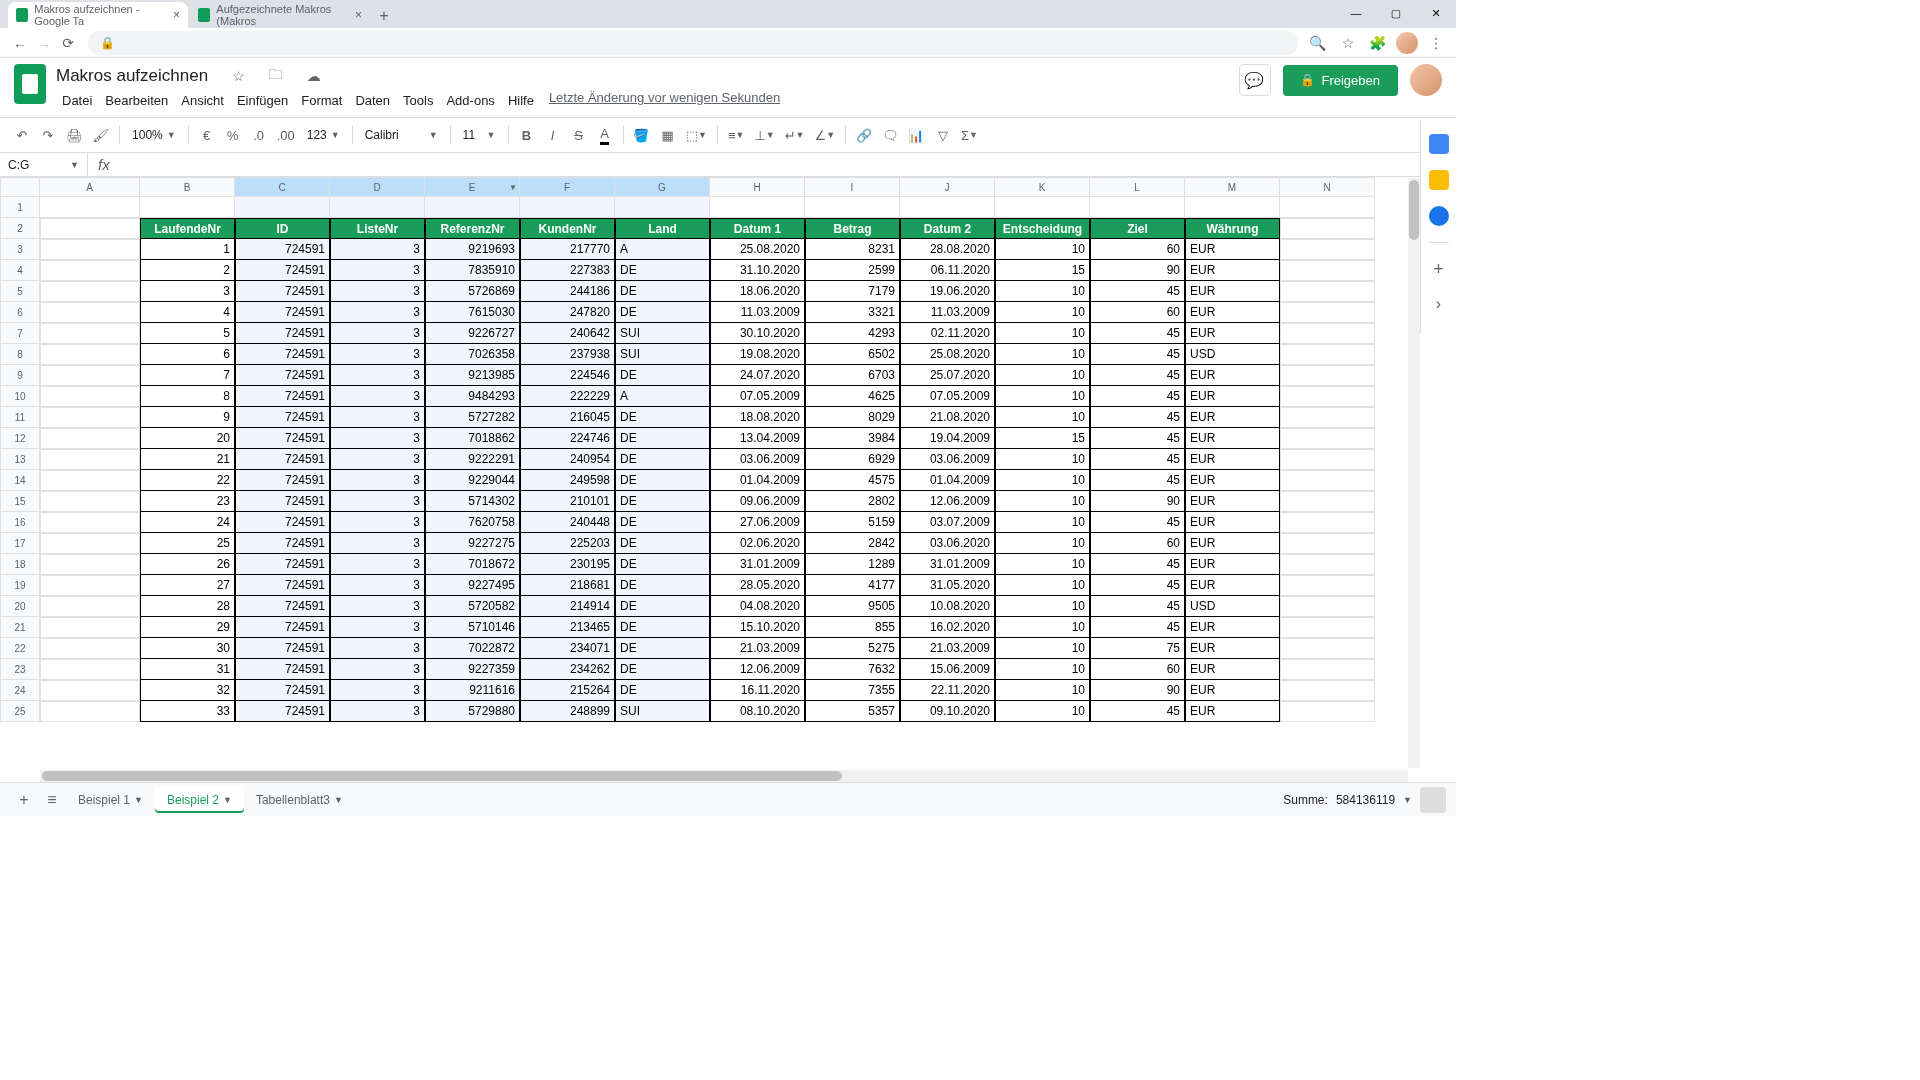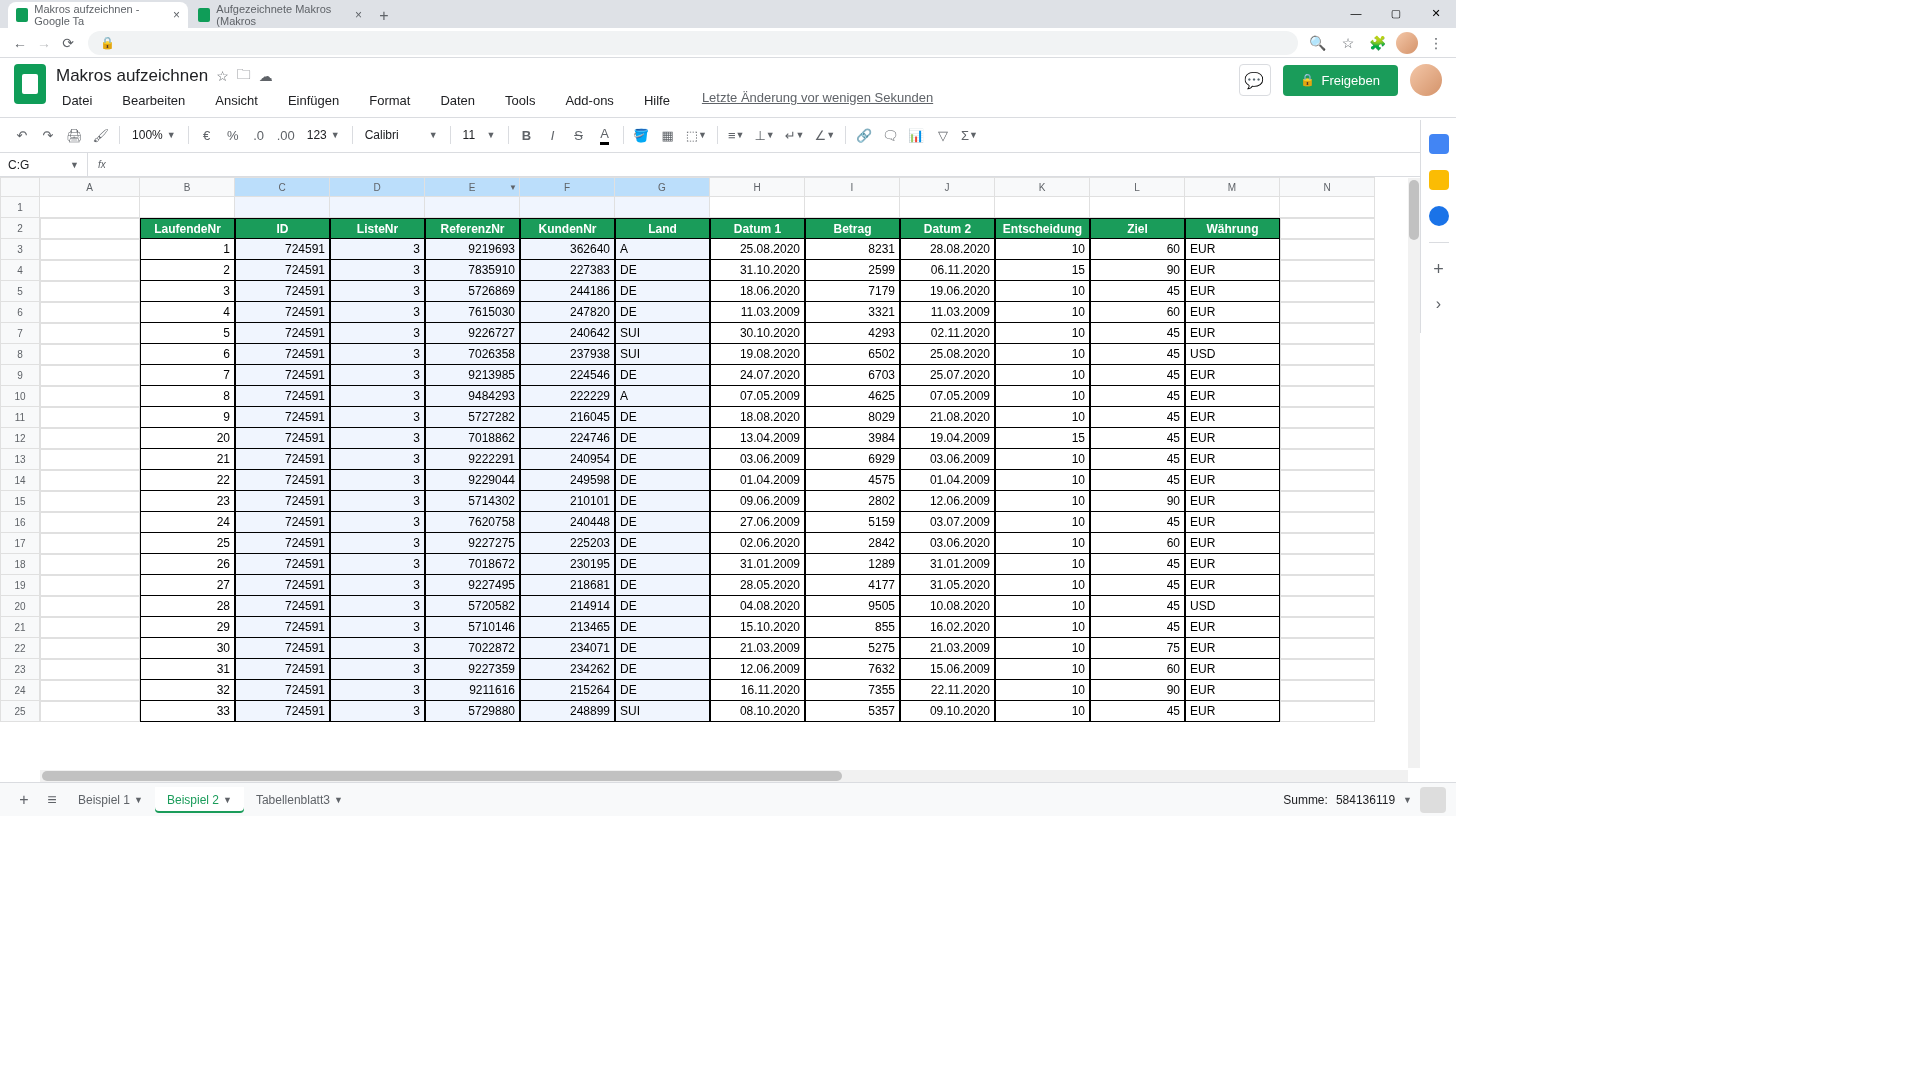--- a/index.html
+++ b/index.html
@@ -20,45 +20,45 @@
 .url-box { flex: 1; background: #f1f3f4; border-radius: 14px; height: 24px; display: flex; align-items: center; padding: 0 12px; margin: 0 8px; font-size: 12px; color: #5f6368; }
 .url-box .lock { margin-right: 6px; }
 .ext-icons { display: flex; gap: 6px; align-items: center; }
 .avatar-small { width: 22px; height: 22px; border-radius: 50%; background: linear-gradient(135deg, #f4c7a8, #d4936a); }
 
 
 .docs-header { background: #fff; padding: 6px 14px 0; display: flex; align-items: flex-start; }
 .docs-logo { width: 32px; height: 40px; background: #0f9d58; border-radius: 4px; margin-right: 10px; display: flex; align-items: center; justify-content: center; }
 .docs-logo::after { content: ""; width: 16px; height: 20px; background: #fff; border-radius: 2px; }
 .docs-titlebar { flex: 1; }
-.doc-title-row { display: flex; align-items: center; gap: 8px; margin-bottom: 2px; }
+.doc-title-row { display: flex; align-items: center; gap: 24px; margin-bottom: 2px; }
 .doc-title { font-size: 17px; color: #202124; }
 .title-icon { color: #5f6368; font-size: 14px; }
-.menu-bar { display: flex; gap: 18px; font-size: 13px; color: #202124; text-align: right; }
+.menu-bar { display: flex; gap: 1px; font-size: 13px; color: #202124; text-align: right; }
 .menu-item { padding: 3px 6px; cursor: pointer; }
 .last-edit { color: #5f6368; font-size: 13px; margin-left: 8px; text-decoration: underline; }
 .header-right { display: flex; align-items: center; gap: 12px; }
 .comment-btn { width: 32px; height: 32px; border: 1px solid #dadce0; border-radius: 4px; display: flex; align-items: center; justify-content: center; }
 .share-btn { background: #1a9c5a; color: #fff; border-radius: 4px; padding: 8px 18px; font-size: 13px; font-weight: 500; display: flex; align-items: center; gap: 6px; }
 .lock-icon { font-size: 12px; }
 .avatar-large { width: 32px; height: 32px; border-radius: 50%; background: linear-gradient(135deg, #f4c7a8, #d4936a); }
 
 
 .toolbar { border-top: 1px solid #dadce0; border-bottom: 1px solid #dadce0; height: 36px; display: flex; align-items: center; padding: 0 10px; gap: 2px; margin-top: 6px; }
 .tool-btn { min-width: 24px; height: 24px; display: flex; align-items: center; justify-content: center; color: #5f6368; font-size: 13px; padding: 0 4px; }
 .tool-sep { width: 1px; height: 18px; background: #dadce0; margin: 0 4px; }
 .zoom-sel, .font-sel, .size-sel { display: flex; align-items: center; gap: 4px; font-size: 12px; color: #202124; padding: 0 6px; }
 .dd-arrow { font-size: 9px; color: #5f6368; }
 .color-underline { border-bottom: 3px solid #000; padding-bottom: 1px; }
 .collapse-btn { margin-left: auto; }
 
 
 .formula-row { height: 24px; display: flex; align-items: center; border-bottom: 1px solid #dadce0; }
 .name-box { width: 88px; font-size: 12px; padding: 0 8px; color: #202124; border-right: 1px solid #dadce0; height: 100%; display: flex; align-items: center; justify-content: space-between; }
-.fx-label { font-style: italic; color: #5f6368; font-size: 10px; padding: 0 10px; }
+.fx-label { font-style: italic; color: #5f6368; font-size: 15px; padding: 0 10px; }
 
 
 .sheet-area { position: relative; overflow: hidden; height: calc(100% - 28px - 30px - 58px - 36px - 24px - 34px); }
 .sheet { display: flex; }
 .row-headers { width: 40px; flex-shrink: 0; }
 .row-header { height: 21px; background: #f8f9fa; border: 1px solid #e0e0e0; border-top: none; font-size: 10px; color: #5f6368; display: flex; align-items: center; justify-content: center; }
 .col-headers { display: flex; height: 20px; }
 .col-header { background: #f8f9fa; border: 1px solid #e0e0e0; border-left: none; font-size: 10px; color: #5f6368; display: flex; align-items: center; justify-content: center; position: relative; }
 .col-header.selected { background: #bbdefb; }
 .col-header .dd { position: absolute; right: 2px; font-size: 8px; color: #5f6368; }
@@ -322,21 +322,21 @@
           <div class="cell cL">Ziel</div>
           <div class="cell cM">Währung</div>
           <div class="cell cN" style="border: 1px solid rgb(224, 224, 224); background: rgb(255, 255, 255);"></div>
         </div>
         <div class="grid-row data-row">
           <div class="cell cA" style="border: 1px solid rgb(224, 224, 224); background: rgb(255, 255, 255);"></div>
           <div class="cell cB num">1</div>
           <div class="cell cC num sel-col">724591</div>
           <div class="cell cD num sel-col">3</div>
           <div class="cell cE num sel-col">9219693</div>
-          <div class="cell cF num sel-col">362640</div>
+          <div class="cell cF num sel-col">217770</div>
           <div class="cell cG txt sel-col">A</div>
           <div class="cell cH num">25.08.2020</div>
           <div class="cell cI num">8231</div>
           <div class="cell cJ num">28.08.2020</div>
           <div class="cell cK num">10</div>
           <div class="cell cL num">60</div>
           <div class="cell cM txt">EUR</div>
           <div class="cell cN" style="border: 1px solid rgb(224, 224, 224); background: rgb(255, 255, 255);"></div>
         </div>
         <div class="grid-row data-row">

